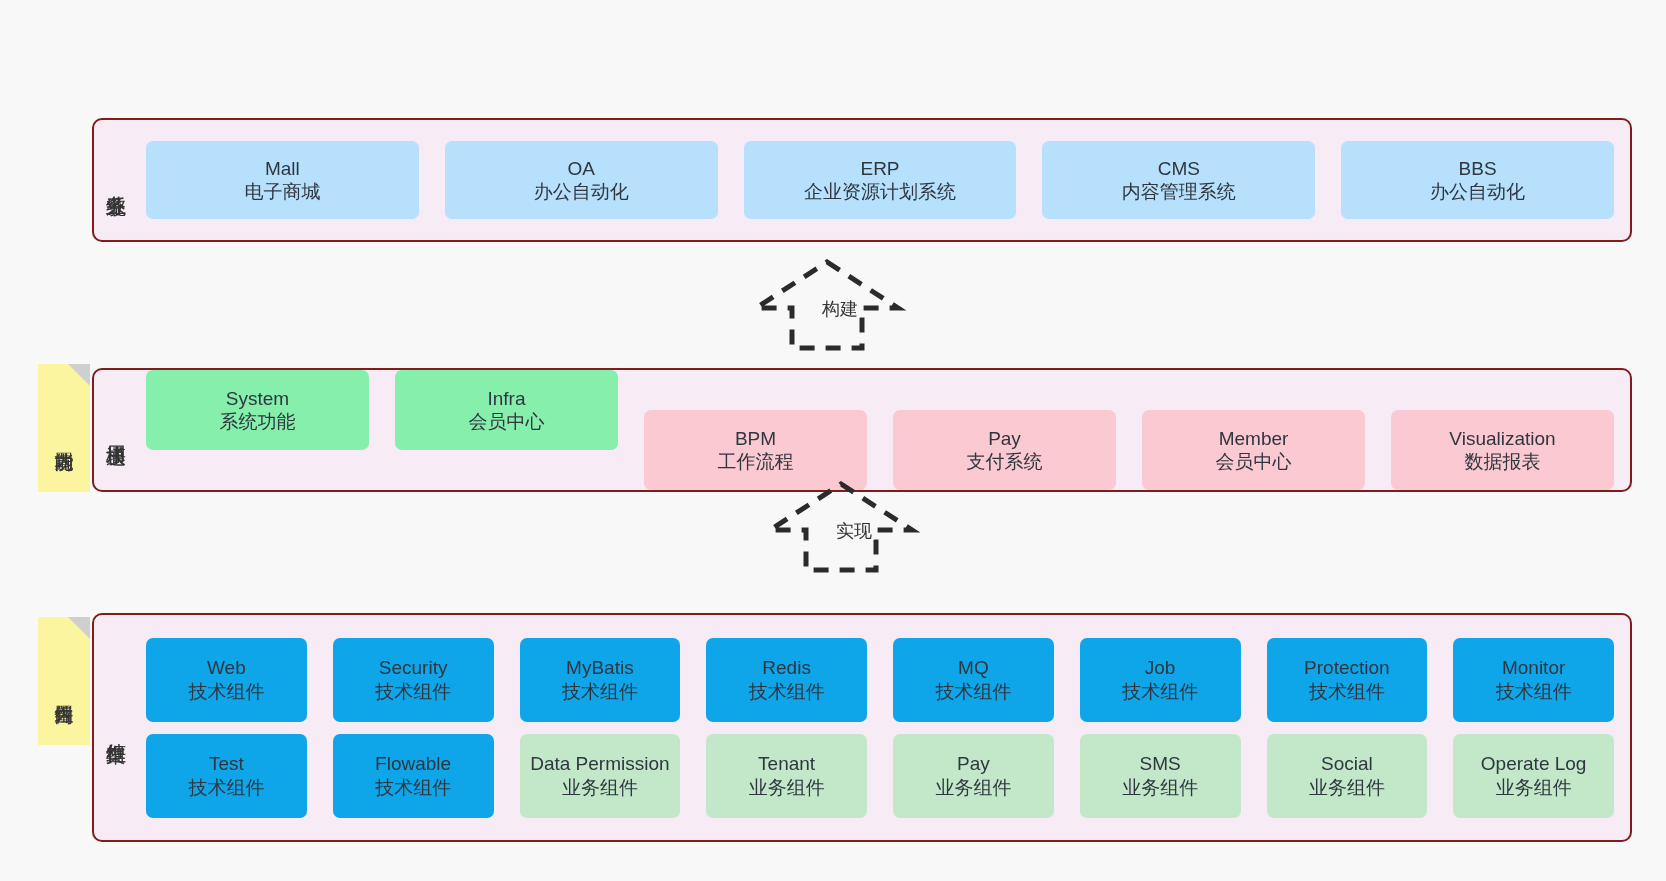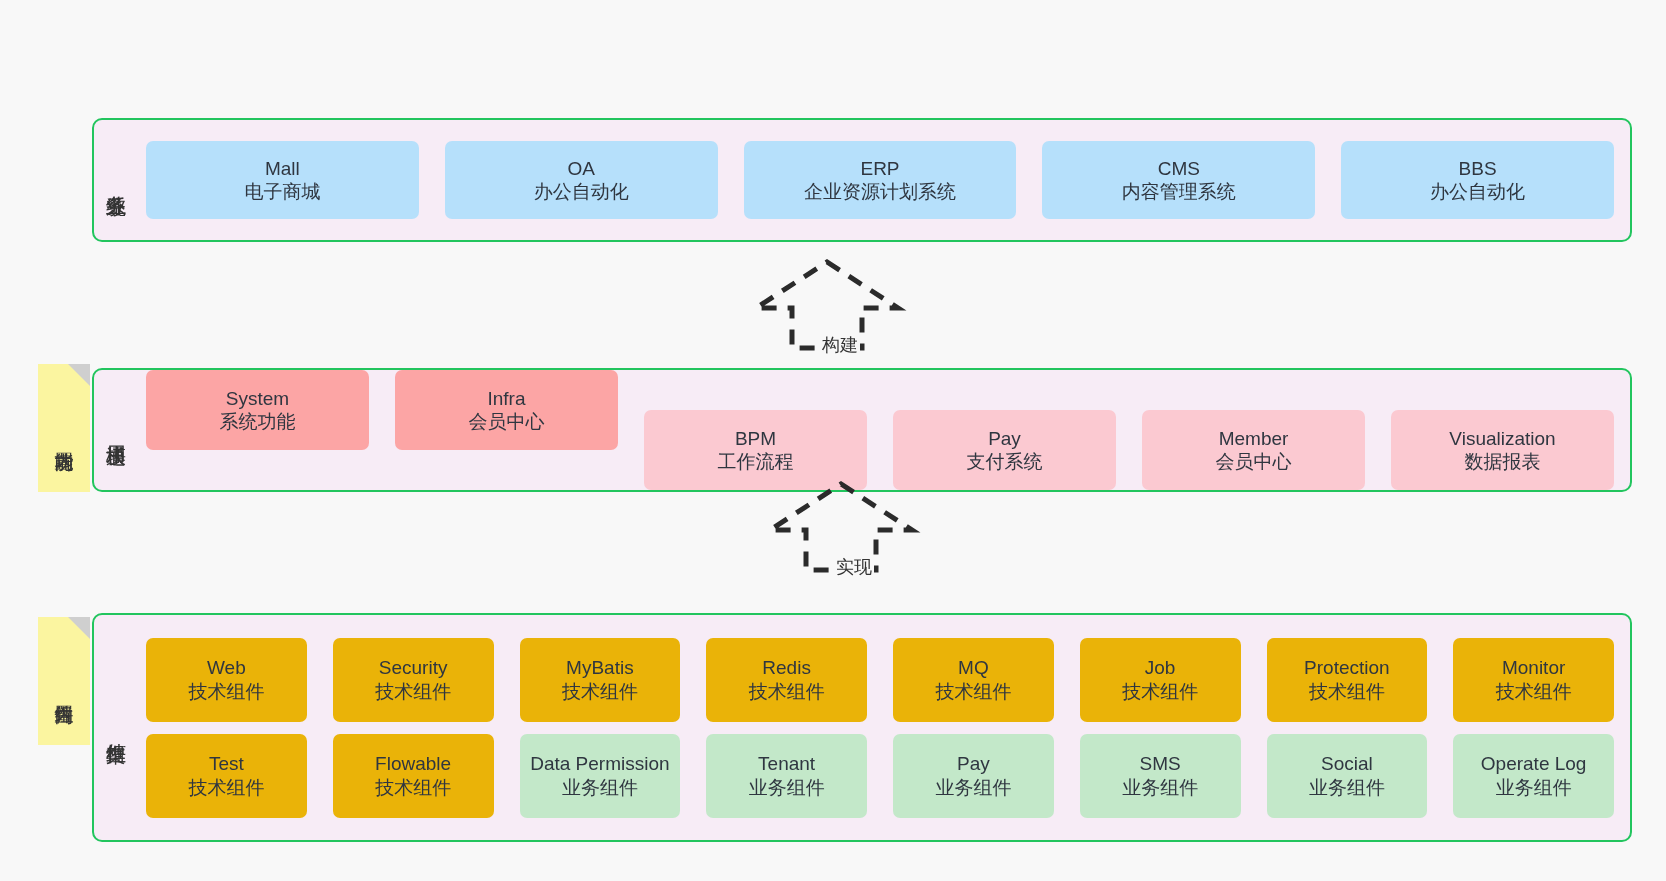--- a/index.html
+++ b/index.html
@@ -14,21 +14,21 @@
     font-family: "Liberation Sans", "DejaVu Sans", sans-serif;
     color: #333333;
     overflow: hidden;
   }
 
   
   .layer {
     position: absolute;
     box-sizing: border-box;
     background: #f7ecf6;
-    border: 2px solid #22c55e;
+    border: 2px solid #7f1d1d;
     border-radius: 10px;
     display: flex;
     align-items: stretch;
   }
   #layer-business { left: 92px; top: 118px; width: 1540px; height: 124px; }
   #layer-common   { left: 92px; top: 368px; width: 1540px; height: 124px; }
   #layer-framework{ left: 92px; top: 613px; width: 1540px; height: 229px; }
 
   .layer-label {
     width: 44px;
@@ -77,23 +77,23 @@
     box-sizing: border-box;
   }
   #layer-business .card { height: 78px; }
   #layer-common   .card { height: 80px; }
   #layer-framework .card { height: 84px; }
 
   .card .t1 { display: block; }
   .card .t2 { display: block; }
 
   .c-blue        { background: #b6e0fb; }
-  .c-red         { background: #fca5a5; }
+  .c-red         { background: #86efac; }
   .c-pink        { background: #fbc9d1; margin-top: 40px; }
-  .c-green       { background: #eab308; }
+  .c-green       { background: #0ea5e9; }
   .c-lightgreen  { background: #c3e8c9; align-items: center; }
 
   
   .sticky {
     position: absolute;
     width: 52px;
     background: #fbf5a0;
     font-size: 19px;
     line-height: 1.16;
     color: #333333;
@@ -129,21 +129,20 @@
   .arrow-wrap svg { display: block; overflow: visible; }
 
   .arrow-label {
     position: absolute;
     font-size: 18px;
     color: #333333;
     background: #f8f8f8;
     padding: 0 2px;
     white-space: nowrap;
     line-height: 1;
-    margin-top: 36px;
   }
   #arrow-build .arrow-label { left: 68px; top: 42px; }
   #arrow-impl  .arrow-label { left: 68px; top: 42px; }
 </style>
 </head>
 <body>
 
 <div class="layer" id="layer-business">
   <div class="layer-label">业务系统</div>
   <div class="layer-body">

